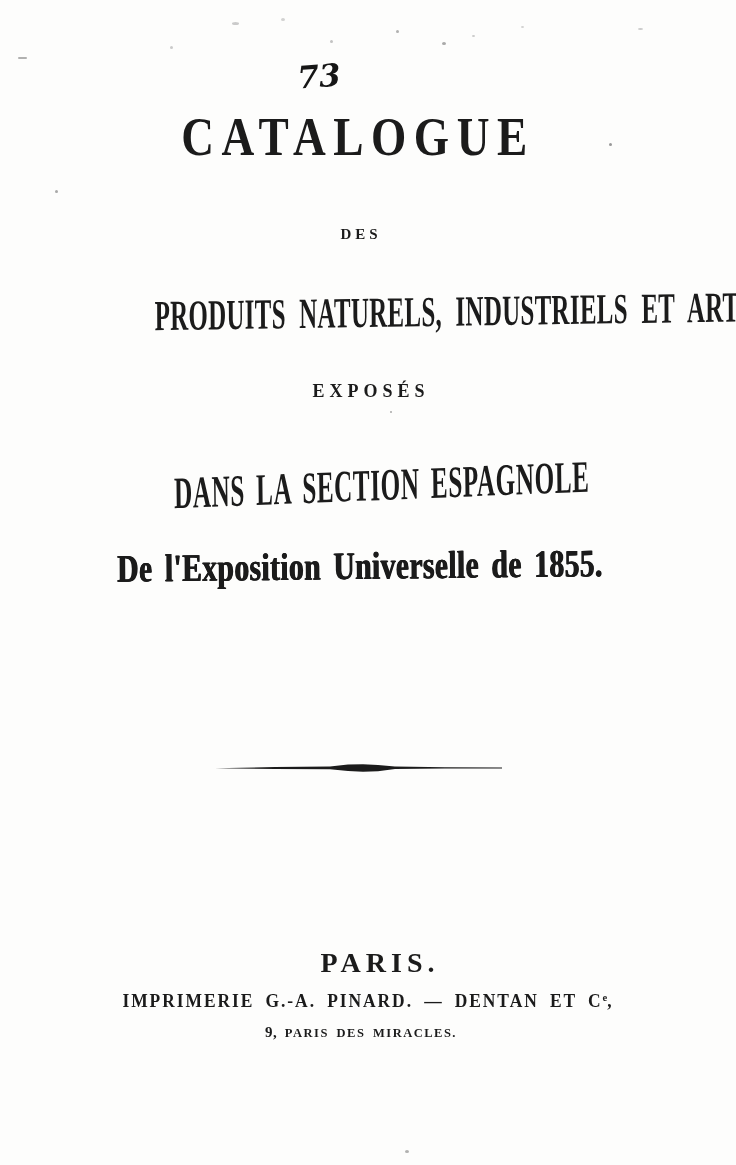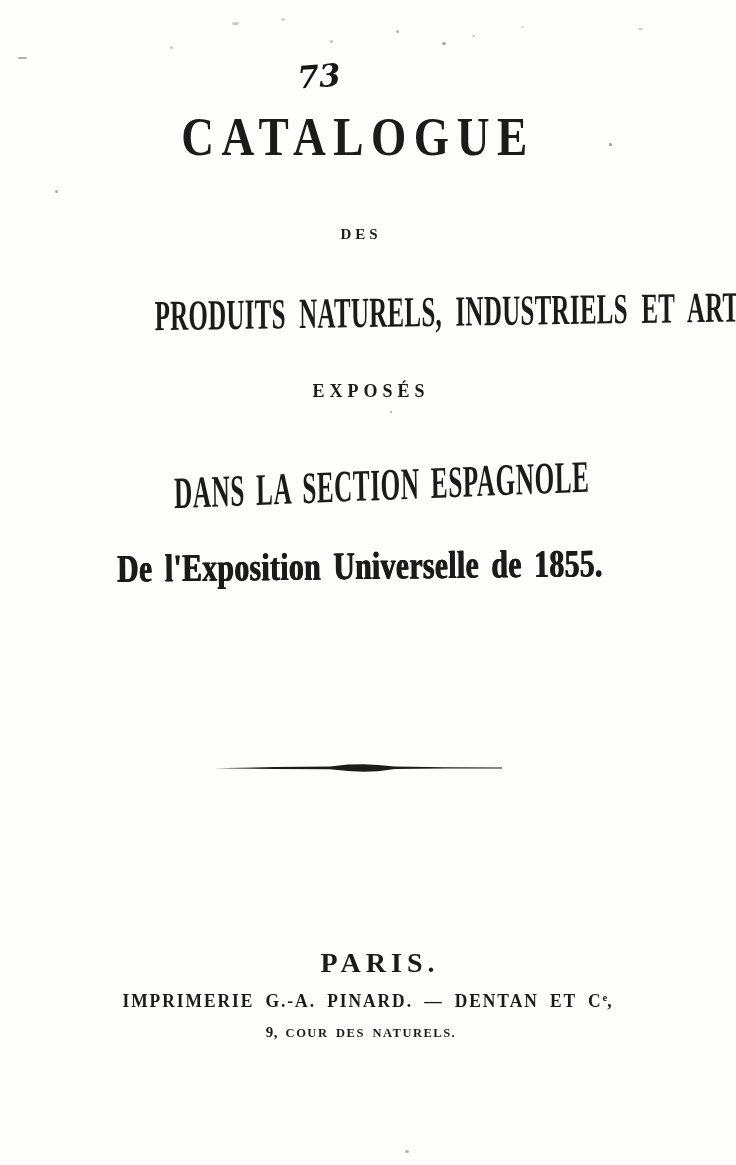--- a/index.html
+++ b/index.html
@@ -133,16 +133,16 @@
     </svg>
   </div>
 
   <div class="line city">PARIS.</div>
 
   <div class="line printer">
     <span>IMPRIMERIE G.-A. PINARD. — DENTAN ET C</span><sup>e</sup><span>,</span>
   </div>
 
   <div class="line address">
-    <span class="num">9,</span><span> COUR DES NATURELS.</span>
+    <span class="num">9,</span><span> PARIS DES MIRACLES.</span>
   </div>
 
 </div>
 
 </body></html>

